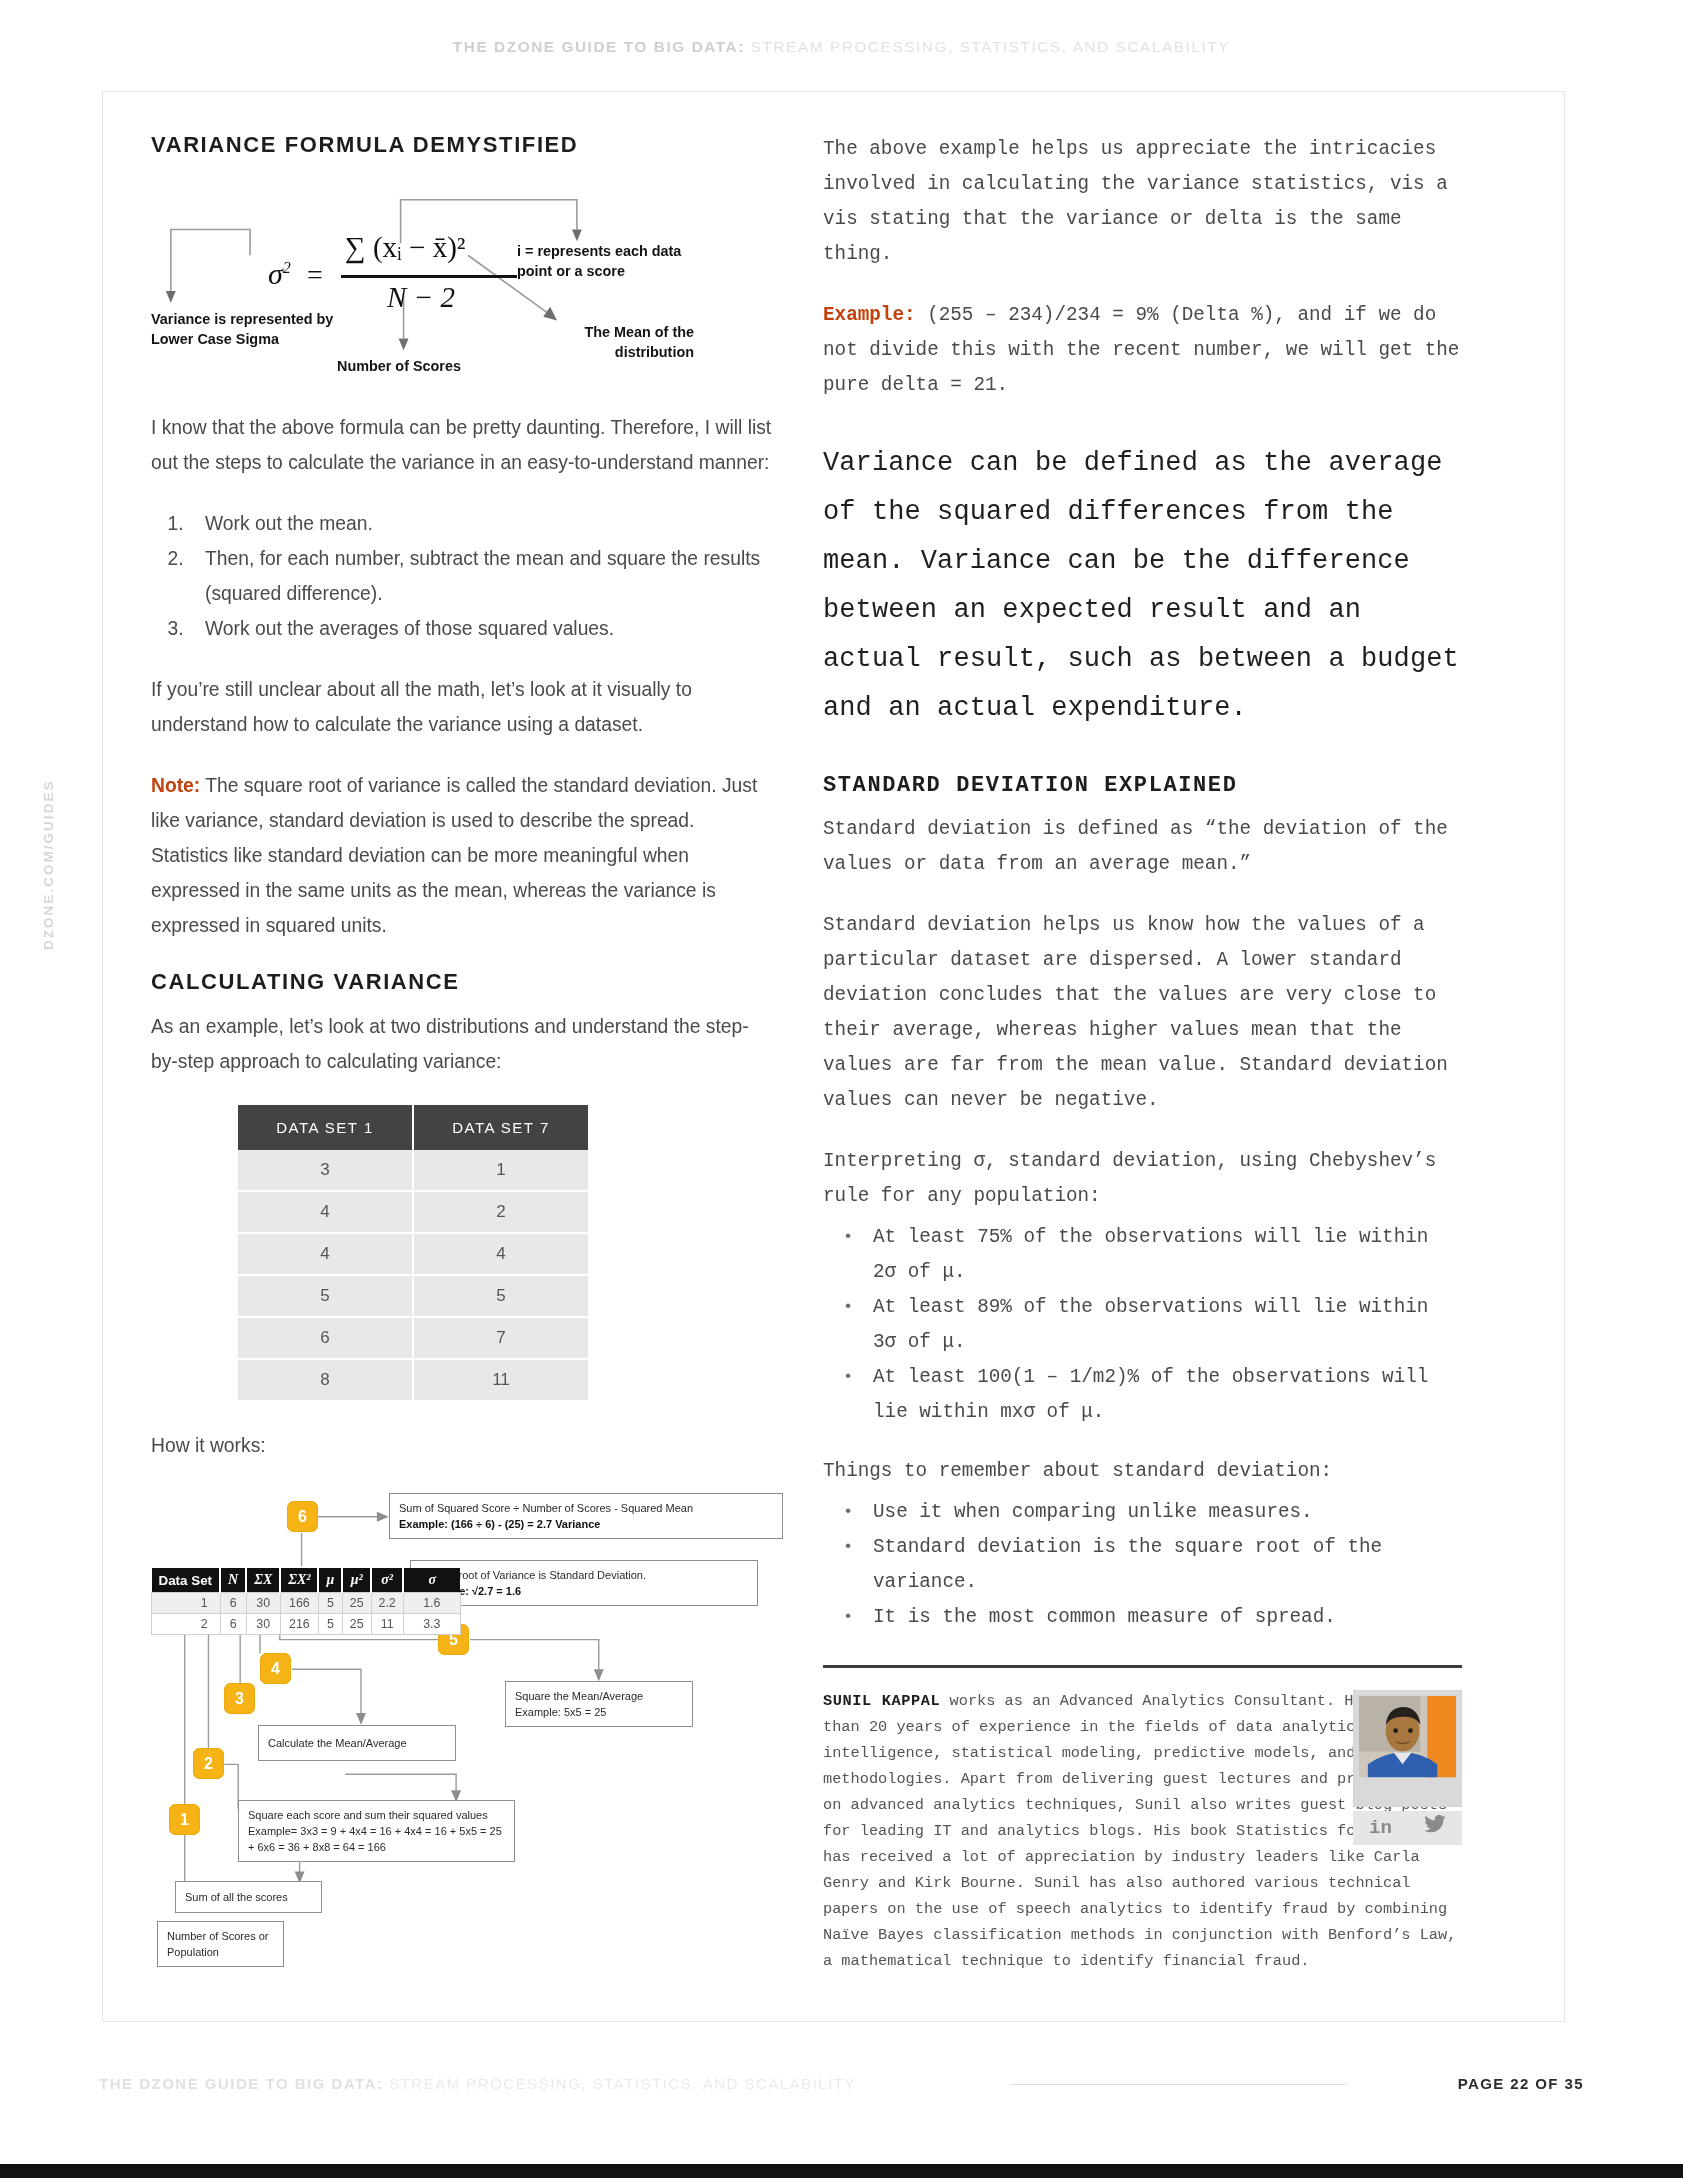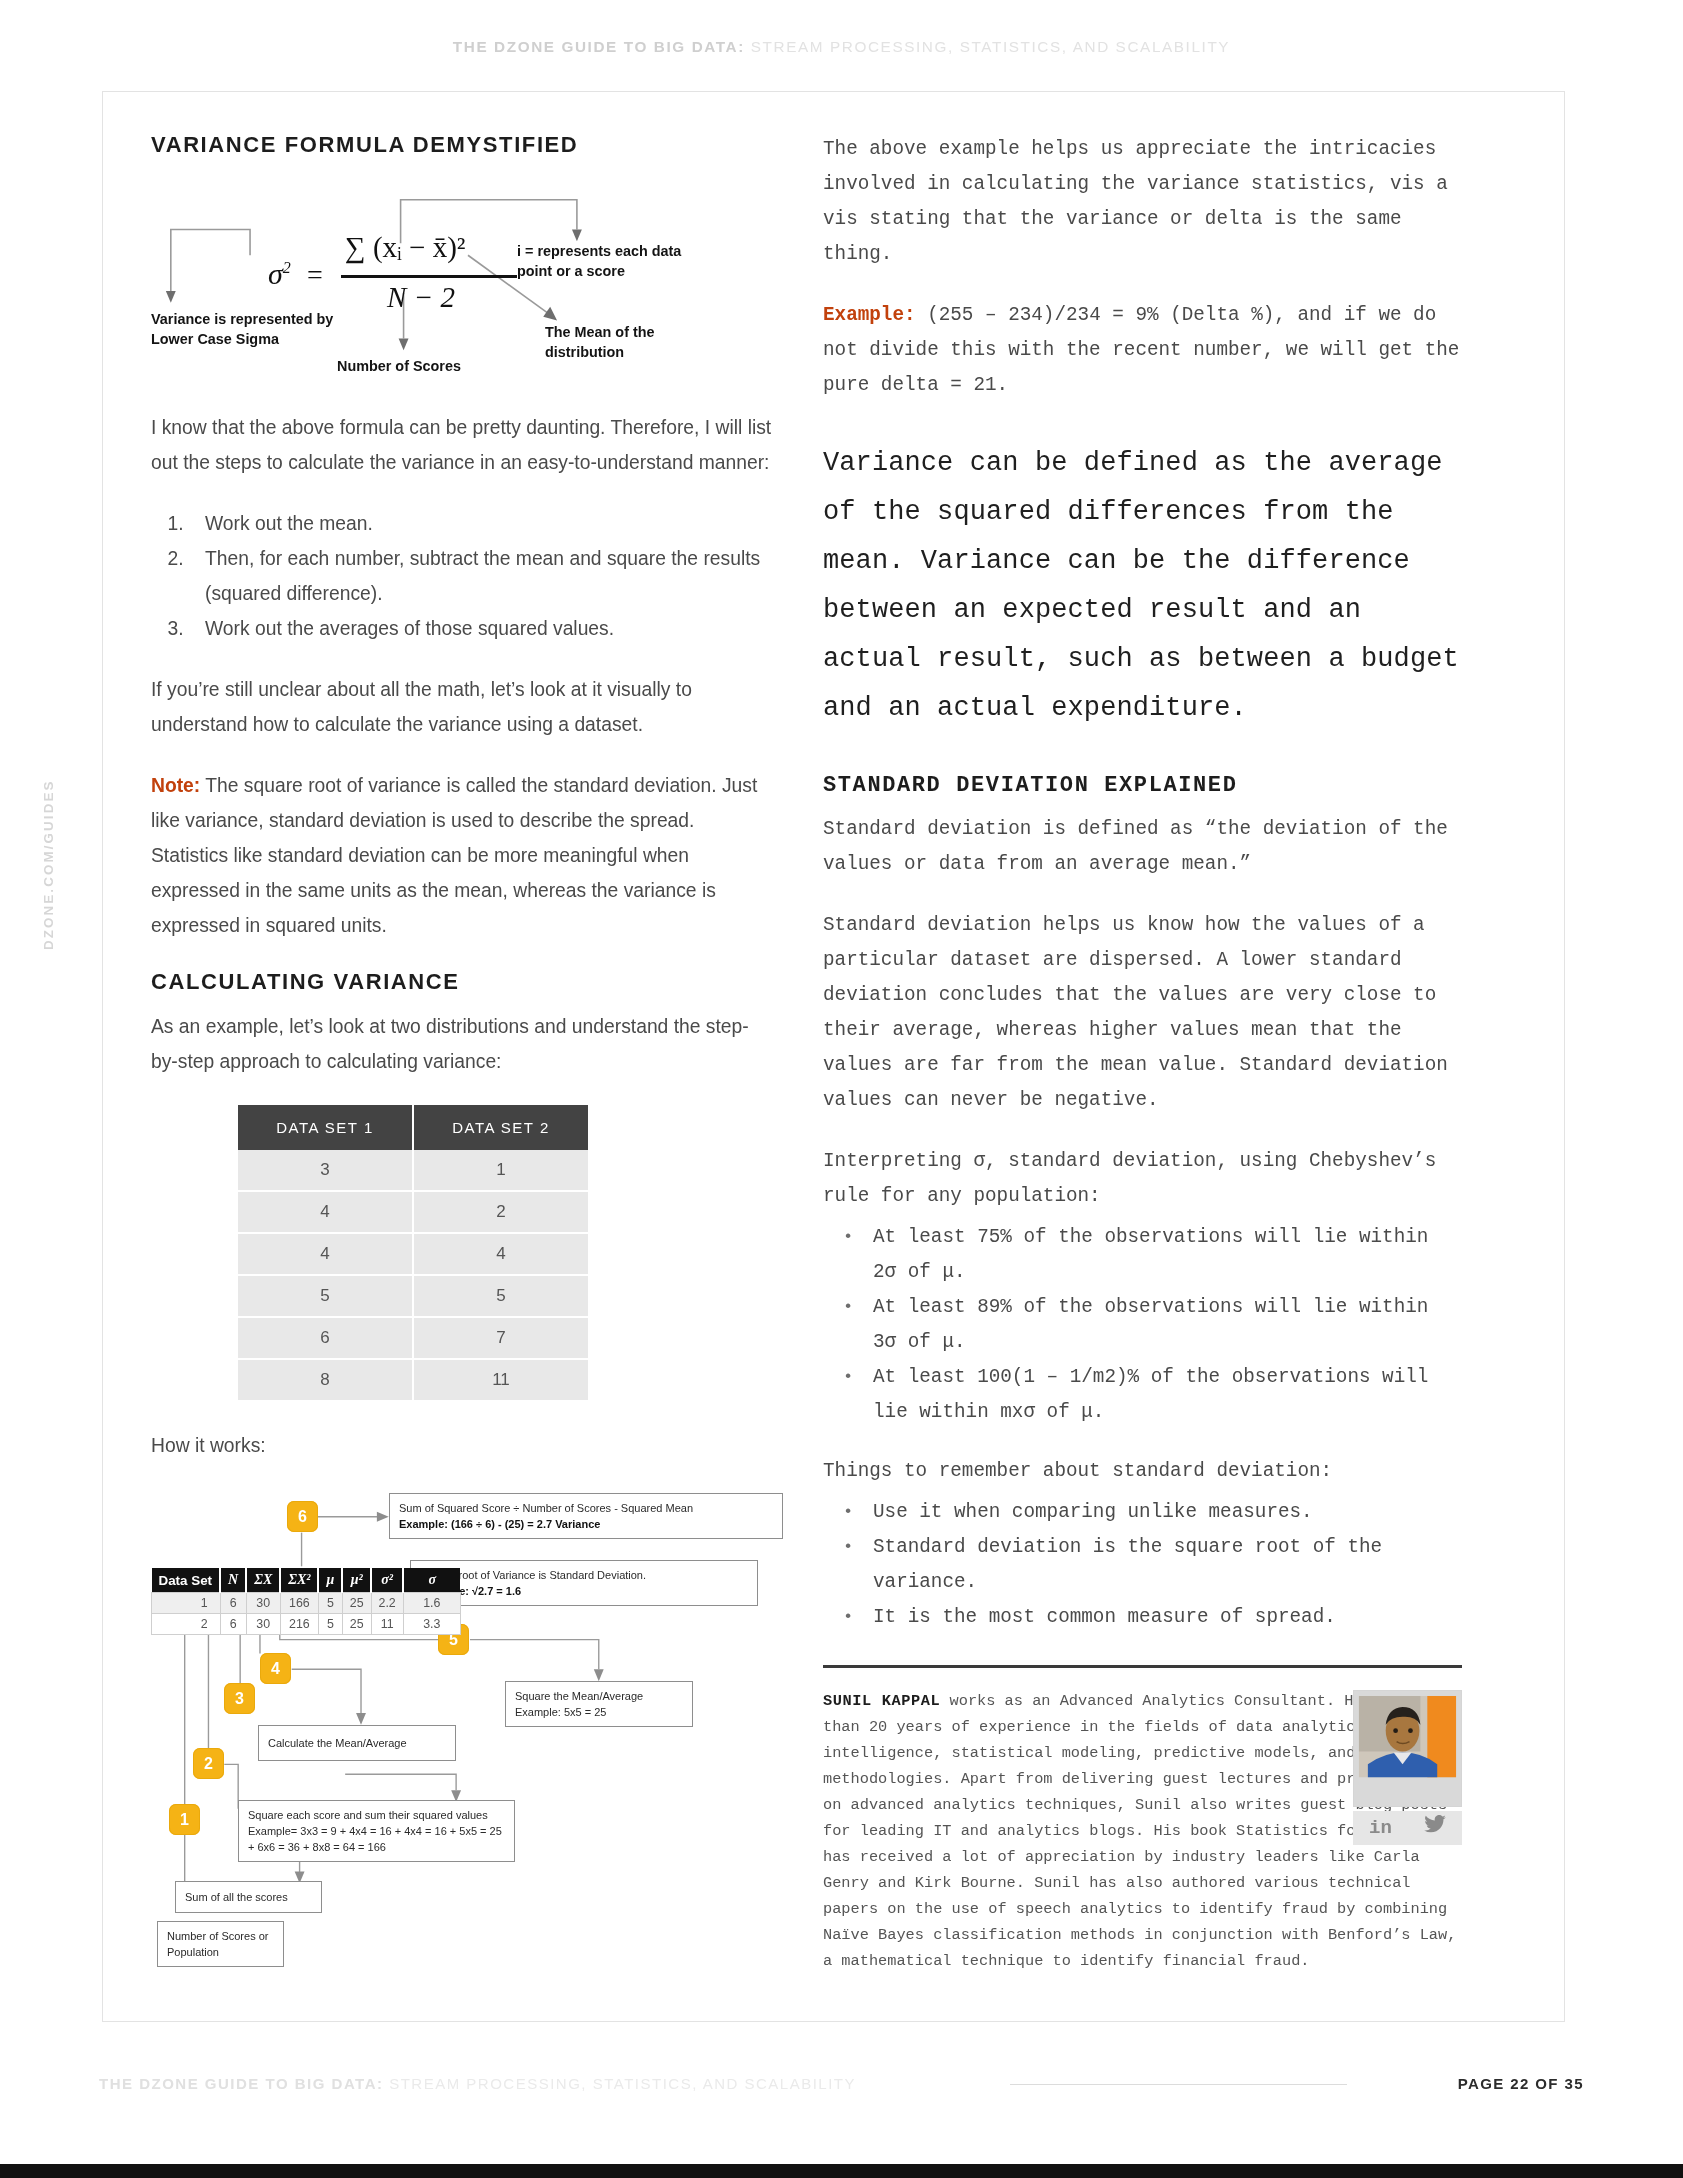--- a/index.html
+++ b/index.html
@@ -206,21 +206,21 @@
 
         <span class="math math-sig">σ<sup style="font-size:16px;">2</sup></span>
         <span class="math math-eq">=</span>
         <span class="math math-num">∑ (xᵢ − x̄)²</span>
         <div class="fbar"></div>
         <span class="math math-den">N − 2</span>
 
         <span class="fml-lbl" style="left:0px; top:137px; width:198px;">Variance is represented by Lower Case Sigma</span>
         <span class="fml-lbl" style="left:186px; top:184px; width:178px;">Number of Scores</span>
         <span class="fml-lbl" style="left:366px; top:69px; width:178px;">i = represents each data point or a score</span>
-        <span class="fml-lbl" style="left:394px; top:150px; width:149px; text-align:left;">The Mean of the distribution</span>
+        <span class="fml-lbl" style="left:394px; top:150px; width:149px; text-align:right;">The Mean of the distribution</span>
       </div>
 
       <p class="body">I know that the above formula can be pretty daunting. Therefore, I will list out the steps to calculate the variance in an easy-to-understand manner:</p>
 
       <ol class="steps">
         <li>Work out the mean.</li>
         <li>Then, for each number, subtract the mean and square the results (squared difference).</li>
         <li>Work out the averages of those squared values.</li>
       </ol>
 
@@ -228,21 +228,21 @@
 
       <p class="body"><b>Note:</b><span> The square root of variance is called the standard deviation. Just like variance, standard deviation is used to describe the spread. Statistics like standard deviation can be more meaningful when expressed in the same units as the mean, whereas the variance is expressed in squared units.</span></p>
 
       <h2 class="sec">CALCULATING VARIANCE</h2>
       <p class="body">As an example, let’s look at two distributions and understand the step-by-step approach to calculating variance:</p>
 
       <table class="ds-table">
         <thead>
           <tr>
             <th>DATA SET 1</th>
-            <th>DATA SET 2</th>
+            <th>DATA SET 7</th>
           </tr>
         </thead>
         <tbody>
           <tr>
             <td>3</td>
             <td>1</td>
           </tr>
           <tr>
             <td>4</td>
             <td>2</td>

